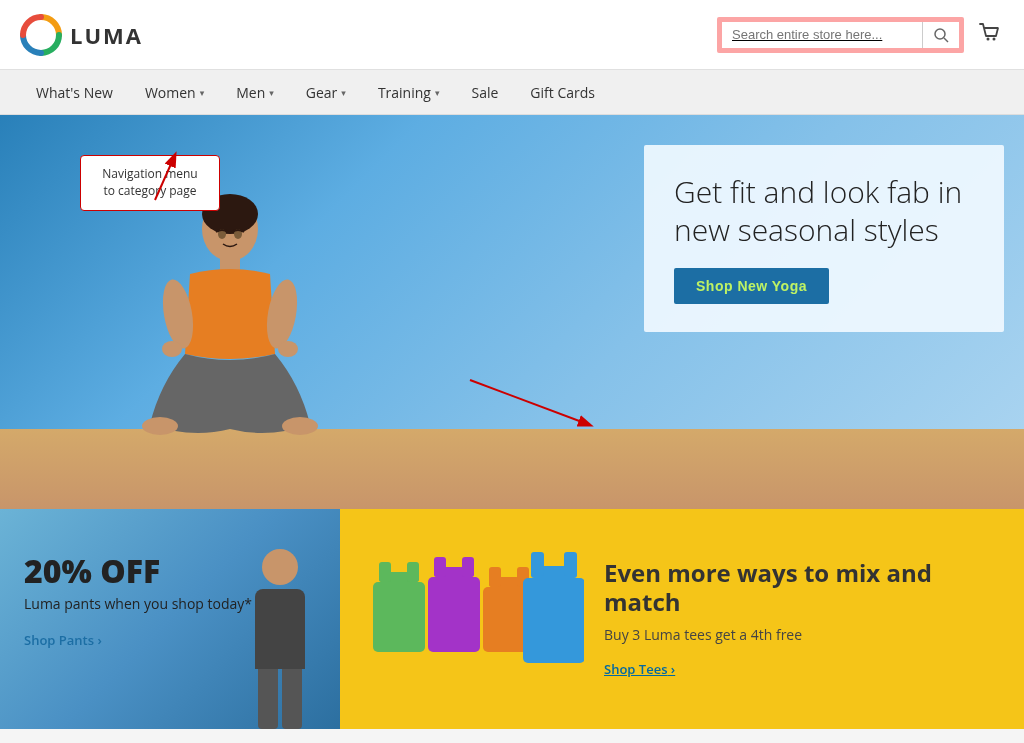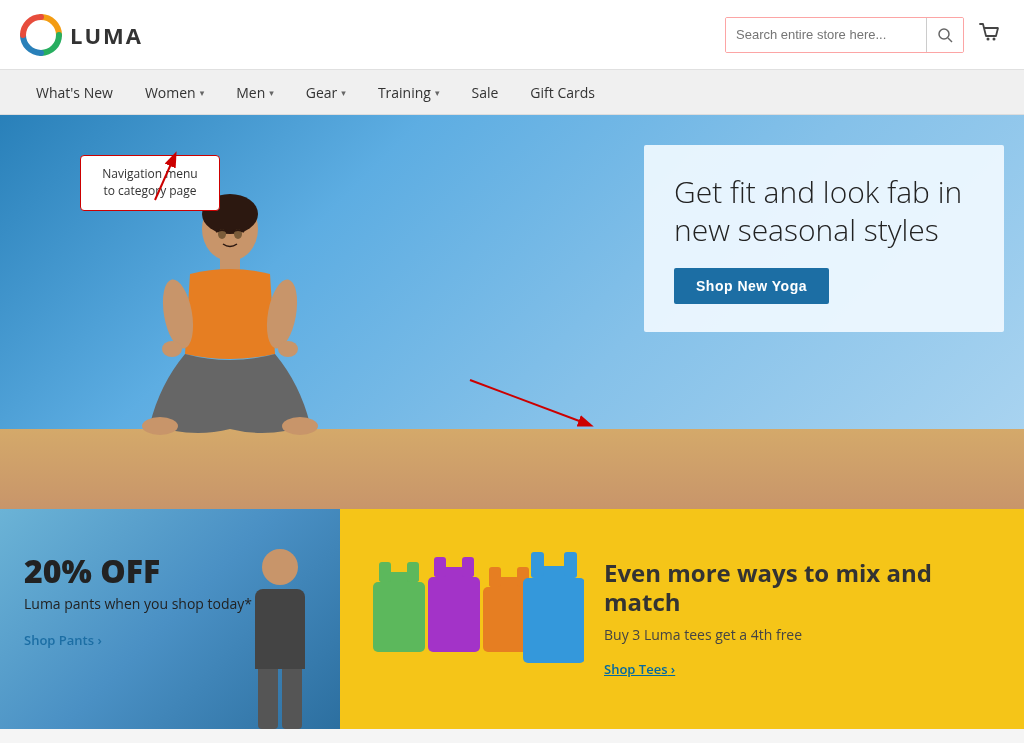--- a/index.html
+++ b/index.html
@@ -32,24 +32,25 @@
       text-transform: uppercase;
     }
     .header-right {
       display: flex;
       align-items: center;
       gap: 12px;
     }
     .search-box {
       display: flex;
       align-items: flex-end;
-      border: 1px solid #fca5a5;
+      border: 5px solid #fca5a5;
       border-radius: 2px;
       overflow: hidden;
       height: 36px;
+      text-decoration: underline;
     }
     .search-box input {
       border: none;
       outline: none;
       padding: 0 10px;
       font-size: 13px;
       color: #999;
       width: 200px;
       height: 100%;
     }
@@ -162,21 +163,21 @@
     }
     .hero-panel-title {
       font-size: 30px;
       color: #222;
       font-weight: 300;
       line-height: 1.25;
       margin-bottom: 20px;
     }
     .shop-btn {
       background: #1c6ea4;
-      color: #ffffff;
+      color: #bef264;
       border: none;
       padding: 10px 22px;
       font-size: 14px;
       cursor: pointer;
       border-radius: 2px;
       font-weight: 600;
       letter-spacing: 0.5px;
     }
 
     

